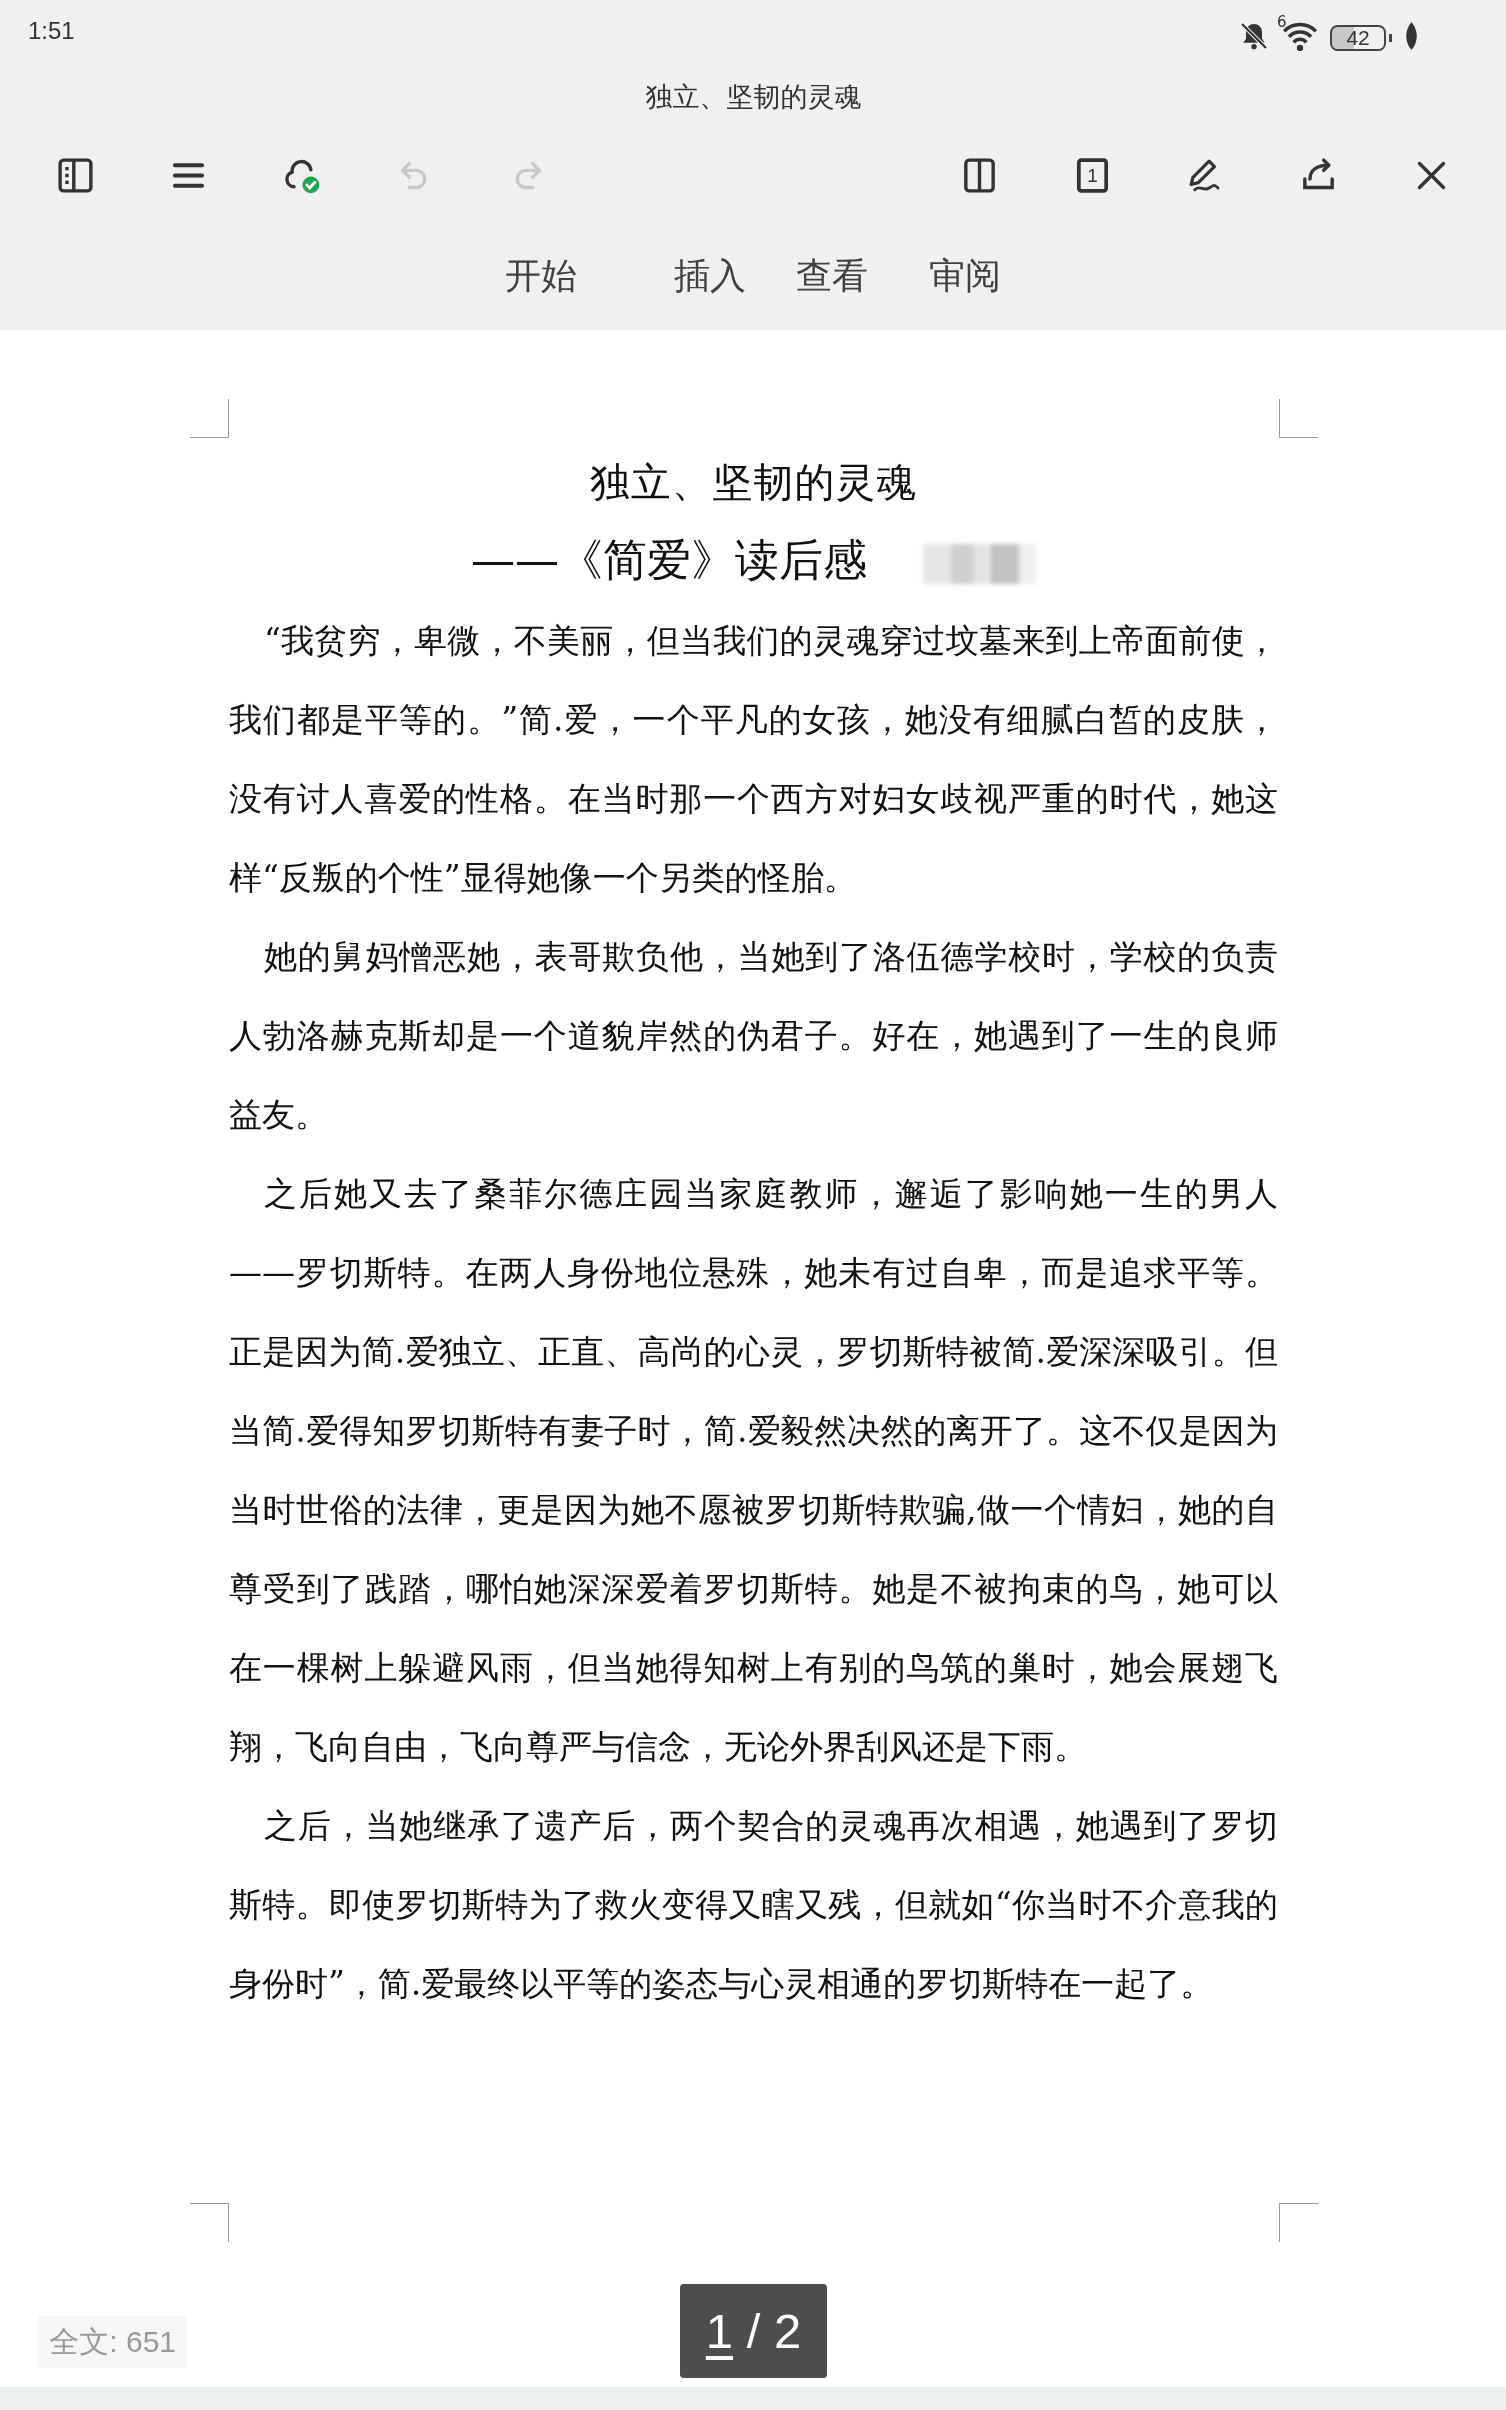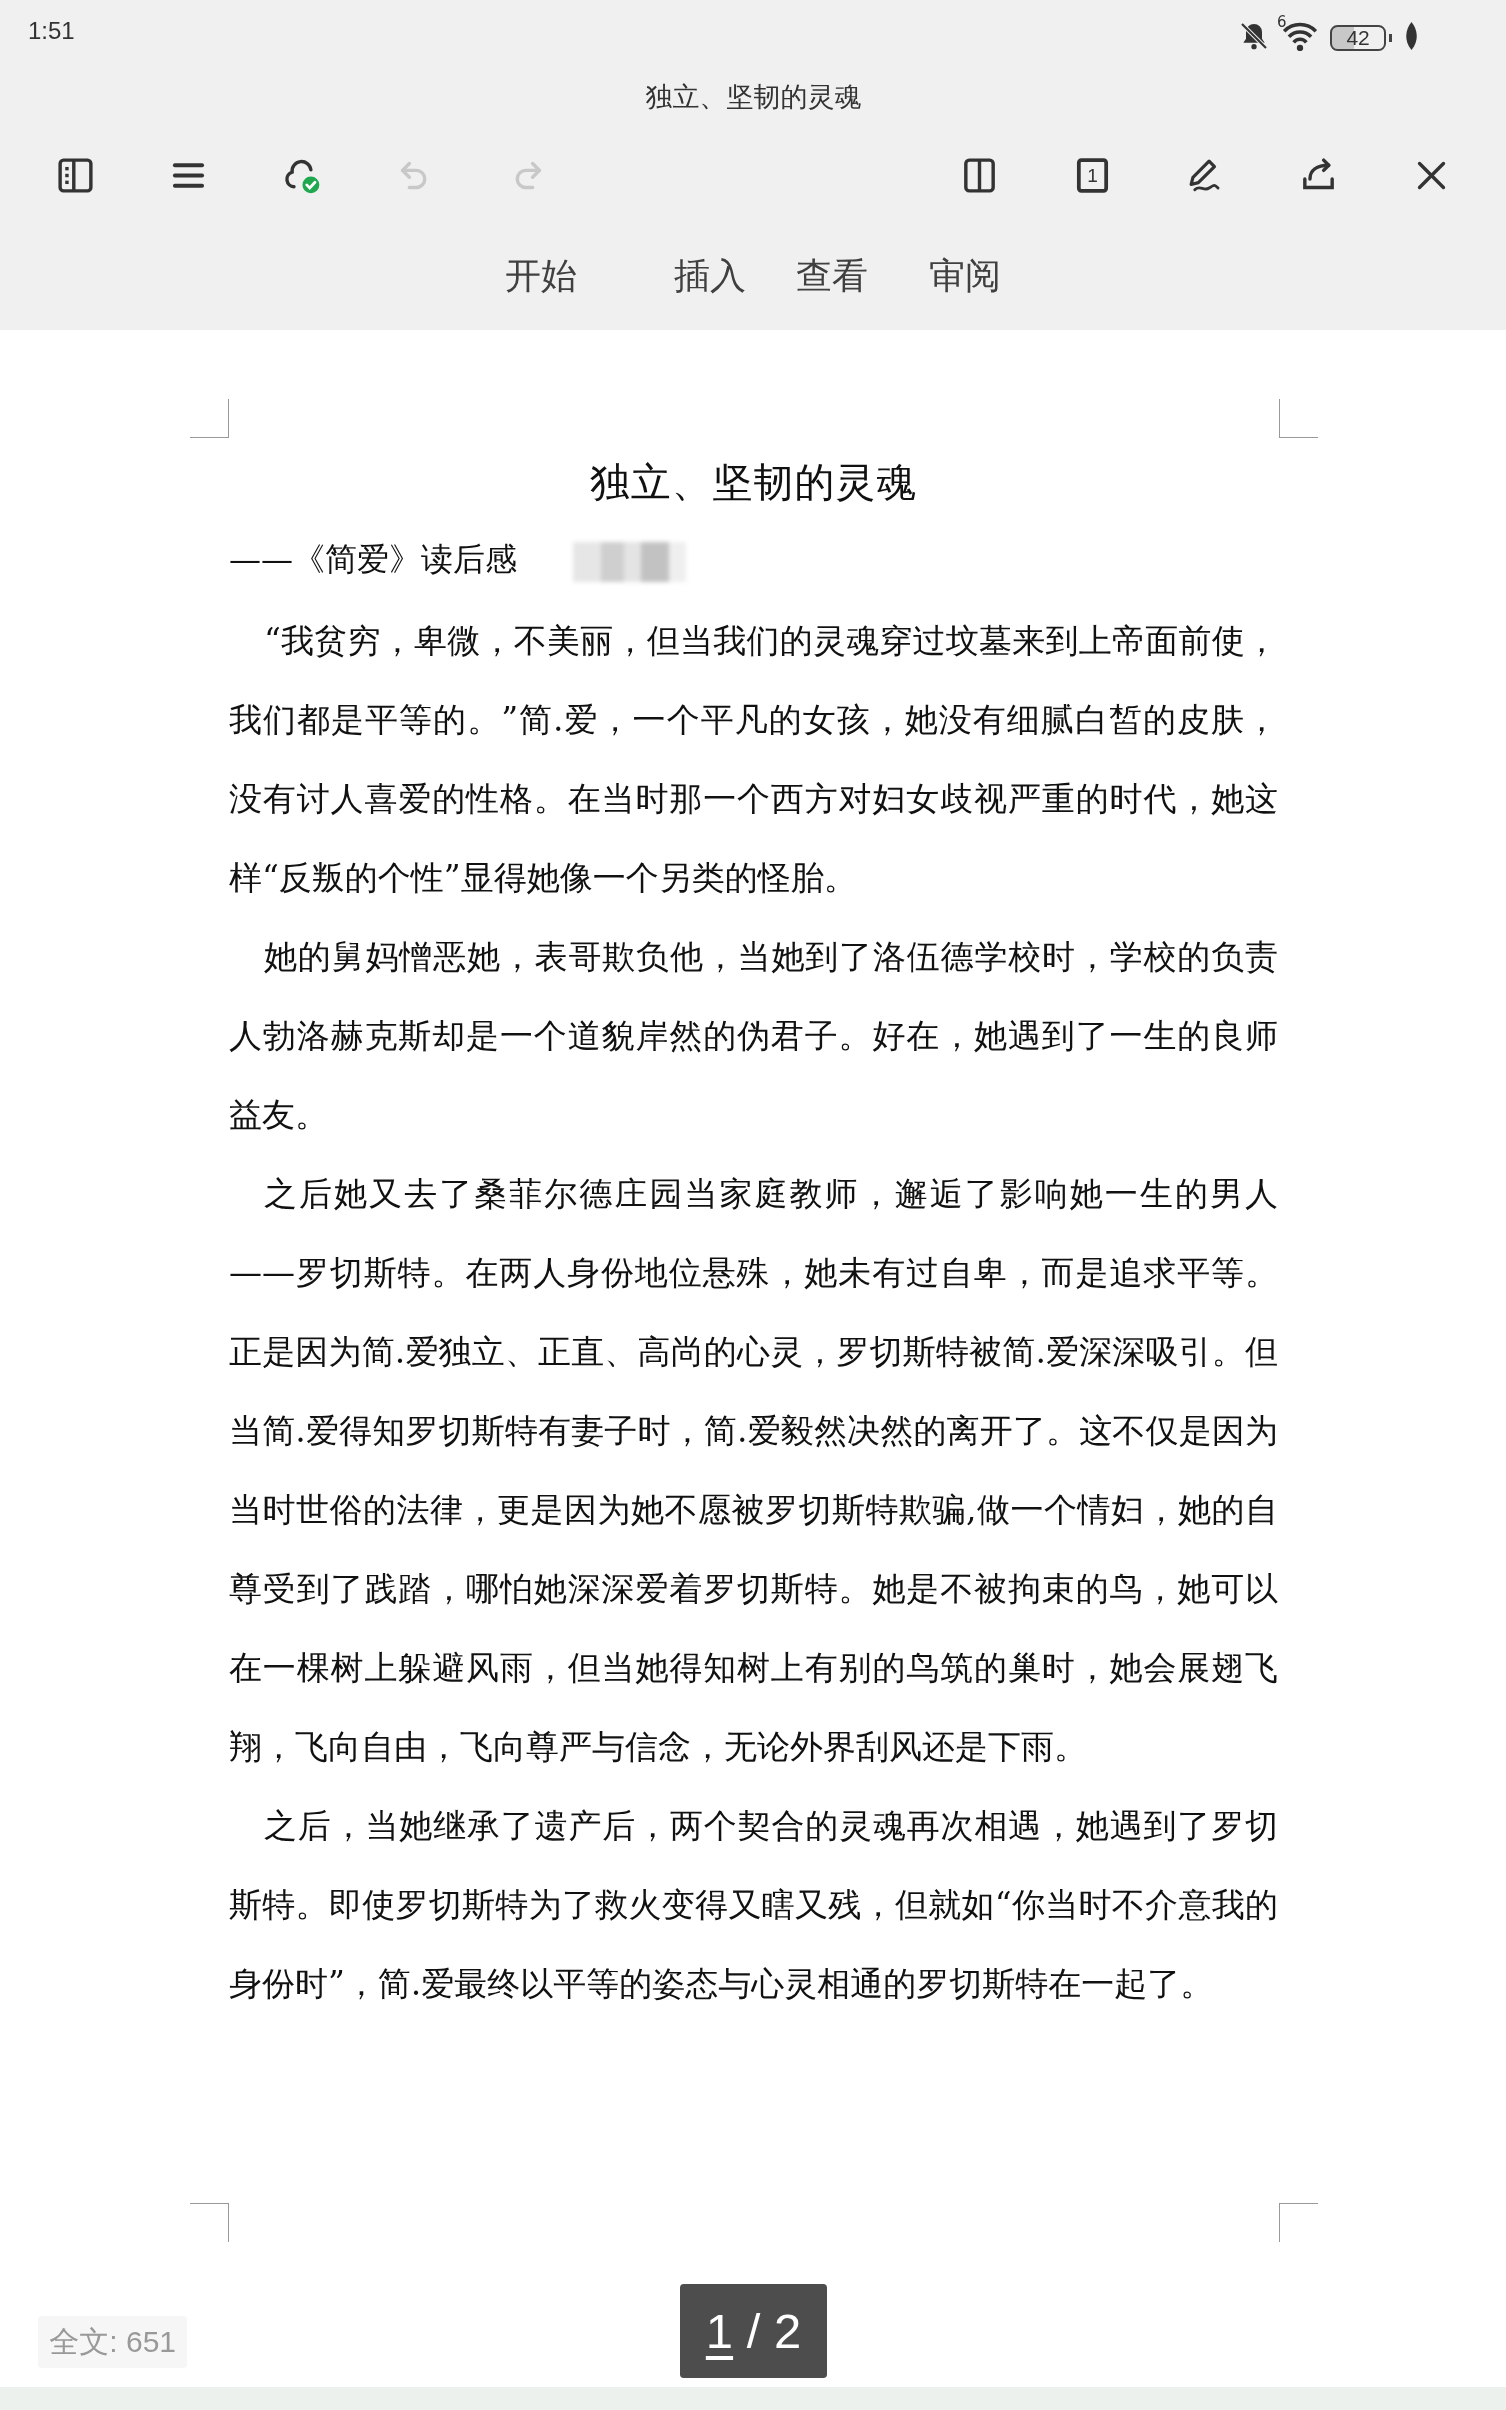--- a/index.html
+++ b/index.html
@@ -54,21 +54,21 @@
   .page-content {
     position: absolute; left: 229px; top: 443px; width: 1049px;
     font-family: "DejaVu Serif", "Liberation Serif", serif;
     color: #111;
   }
   .doc-title {
     text-align: center; font-size: 40px; height: 79px; line-height: 79px;
     letter-spacing: 0.9px;
   }
   .doc-subtitle {
-    font-size: 32px; height: 79px; line-height: 75px;
+    text-align: center; font-size: 44px; height: 79px; line-height: 75px;
     position: relative;
   }
   .blur-author {
     display: inline-block; width: 113px; height: 40px; vertical-align: middle;
     margin-left: 56px;
     background: linear-gradient(90deg, #e6e6e6 0 25%, #cfcfcf 25% 45%, #e4e4e4 45% 60%, #c2c2c2 60% 85%, #efefef 85% 100%);
     filter: blur(1.9px);
   }
   .para {
     font-size: 33px; line-height: 79px; text-align: justify;

